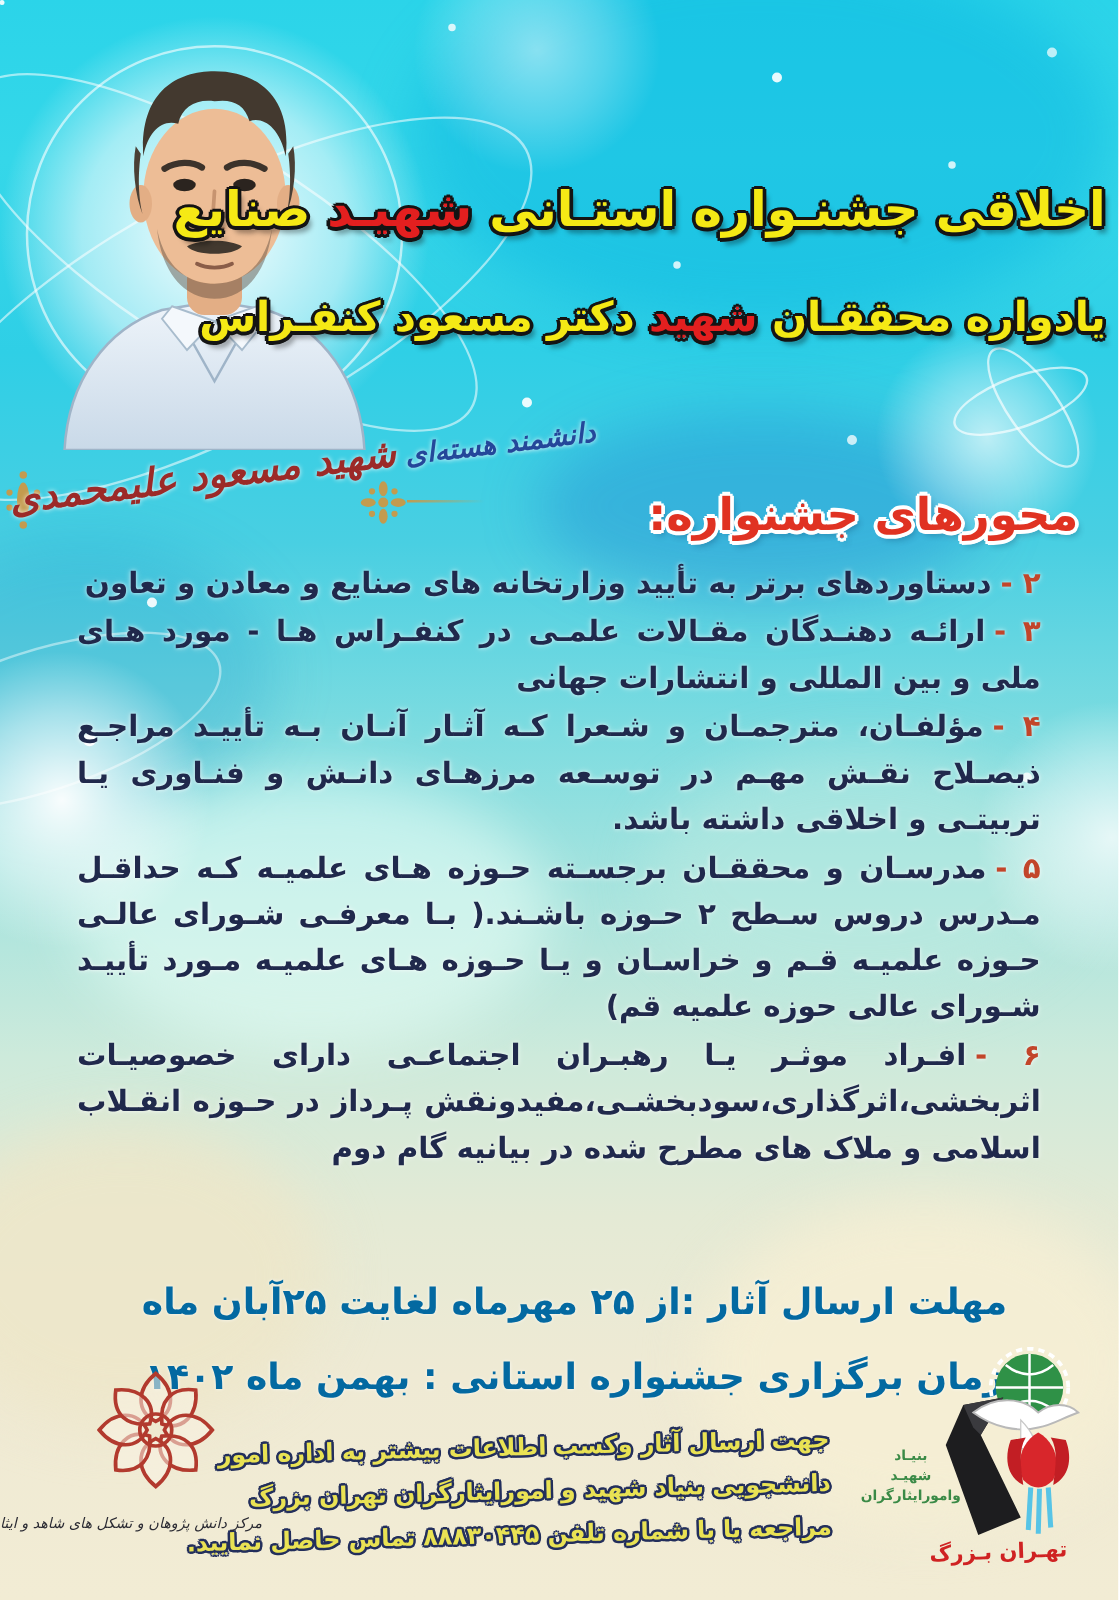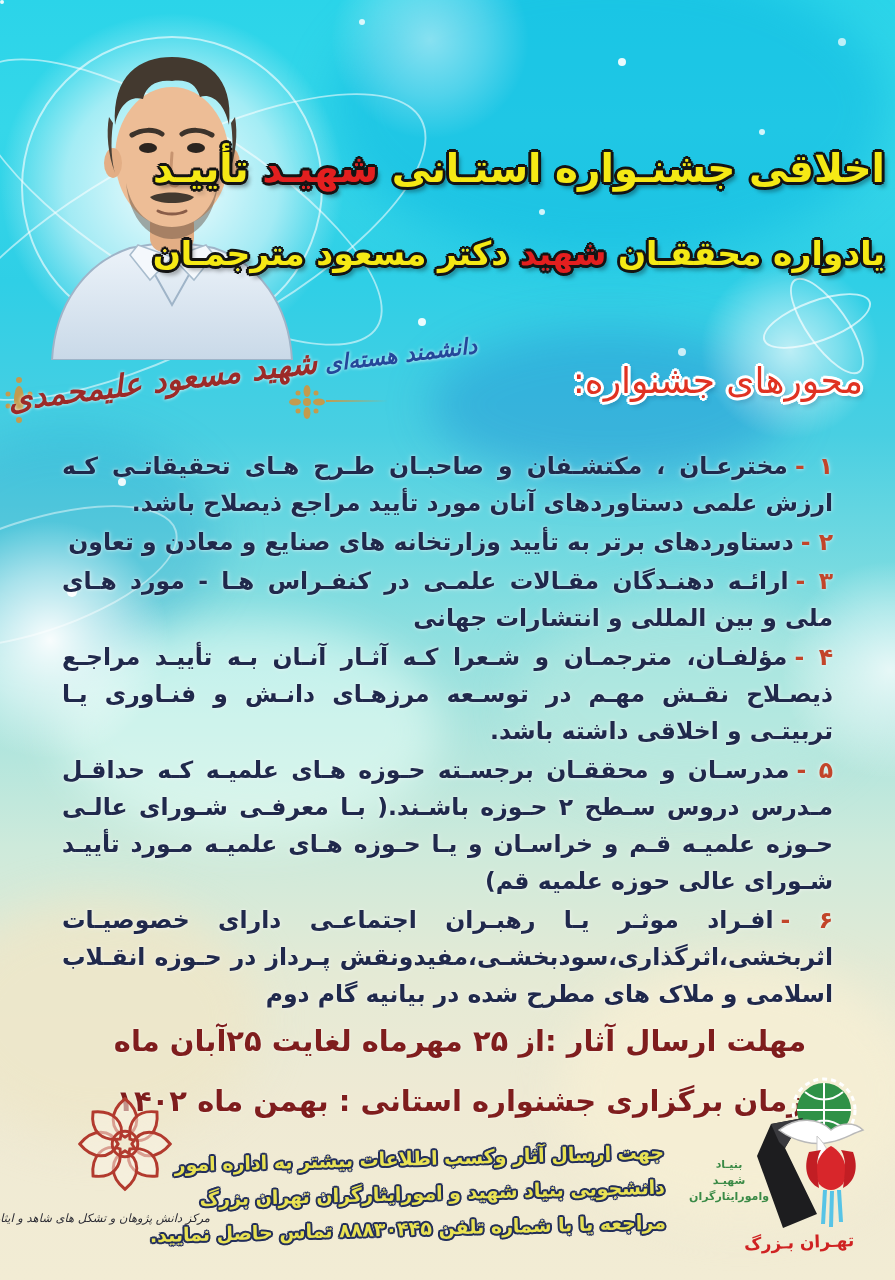--- a/index.html
+++ b/index.html
@@ -54,32 +54,32 @@
     4px 5px 4px rgba(0,0,0,.35);}
   
   .calli{position:absolute;left:18px;top:352px;width:460px;transform:rotate(-7deg);
     font-family:"DejaVu Serif", serif;font-style:italic;font-weight:bold;
     text-align:left;direction:rtl;z-index:4;white-space:nowrap;}
   .calli .c-blue{color:#24479a;font-size:22px;text-shadow:0 0 4px rgba(255,255,255,.9);}
   .calli .c-red{color:#9c2a28;font-size:31px;text-shadow:0 0 4px rgba(255,255,255,.9);}
   .ornament{position:absolute;z-index:3;color:#c39b4e;}
   .orn-line{position:absolute;height:2px;background:linear-gradient(90deg,#c39b4e,rgba(195,155,78,0));}
   
-  .section-heading{position:absolute;top:360px;right:32px;font-size:36px;font-weight:normal;color:#e03222;
+  .section-heading{position:absolute;top:392px;right:32px;font-size:36px;font-weight:bold;color:#e03222;
     text-shadow:-2px -2px 0 #fff,2px -2px 0 #fff,-2px 2px 0 #fff,2px 2px 0 #fff,-3px 0 0 #fff,3px 0 0 #fff,0 3px 0 #fff,0 -3px 0 #fff, 3px 4px 5px rgba(0,40,80,.3);
     z-index:5;}
   
   .items{position:absolute;top:448px;right:62px;left:62px;z-index:5;}
   .item{font-size:23.5px;line-height:37px;font-weight:bold;color:#20294c;
     text-align:justify;text-shadow:0 0 3px rgba(255,255,255,.65), 0 0 6px rgba(255,255,255,.4);
     margin-bottom:2px;}
   .item-num{color:#c2452a;margin-left:7px;white-space:nowrap;}
   
   .deadlines{position:absolute;top:1022px;right:70px;left:95px;text-align:center;z-index:5;}
-  .deadline{font-size:29px;line-height:38px;font-weight:bold;color:#7f1d1d;white-space:nowrap;
+  .deadline{font-size:29px;line-height:38px;font-weight:bold;color:#0369a1;white-space:nowrap;
     text-shadow:0 0 3px rgba(255,255,255,.8);}
   .deadline+.deadline{margin-top:22px;}
   
   .contact{position:absolute;top:1140px;left:255px;width:410px;text-align:center;z-index:5;transform:rotate(-1.5deg);}
   .contact-line{font-size:19px;line-height:35px;font-weight:bold;color:#e9e254;white-space:nowrap;
     text-shadow:-1.5px -1.5px 0 #232f5c,1.5px -1.5px 0 #232f5c,-1.5px 1.5px 0 #232f5c,1.5px 1.5px 0 #232f5c,-2px 0 0 #232f5c,2px 0 0 #232f5c,0 2px 0 #232f5c,0 -2px 0 #232f5c;}
   
   .logo-left{position:absolute;left:40px;top:1085px;width:170px;text-align:center;z-index:5;}
   .logo-left-caption{margin-top:4px;font-family:"DejaVu Serif", serif;font-style:italic;
     font-size:11.5px;color:#2b2b33;white-space:nowrap;}
@@ -155,22 +155,22 @@
 
       <path d="M172 148 L170 178 C172 182 176 182 179 178" stroke="#c79470" stroke-width="3" fill="none" stroke-linecap="round"></path>
 
       <path d="M150 192 C160 186 184 186 194 192 C188 200 156 200 150 192 Z" fill="#43392f"></path>
 
       <path d="M158 206 C166 210 178 210 186 206" stroke="#8a5d48" stroke-width="3" fill="none" stroke-linecap="round"></path>
     </svg>
   </div>
 
   <div class="title-block">
-    <div class="title-line t1 outline-black"><span class="yellow">اخلاقی جشنـواره استـانی </span><span class="red">شهیـد</span><span class="yellow"> تأییـد</span></div>
-    <div class="title-line t2 outline-black"><span class="yellow">یادواره محققـان </span><span class="red">شهید</span><span class="yellow"> دکتر مسعود مترجمـان</span></div>
+    <div class="title-line t1 outline-black"><span class="yellow">اخلاقی جشنـواره استـانی </span><span class="red">شهیـد</span><span class="yellow"> صنایع</span></div>
+    <div class="title-line t2 outline-black"><span class="yellow">یادواره محققـان </span><span class="red">شهید</span><span class="yellow"> دکتر مسعود کنفـراس</span></div>
   </div>
 
   <div class="calli">
     <span class="c-blue">دانشمند هسته‌ای </span><span class="c-red">شهید مسعود علیمحمدی</span>
   </div>
 
   <svg class="ornament" style="left:286px;top:382px;" width="42" height="40" viewBox="0 0 42 40">
     <g fill="#c39b4e">
         <circle cx="21" cy="20" r="4"></circle>
         <ellipse cx="21" cy="9" rx="3.5" ry="6"></ellipse>
@@ -192,21 +192,20 @@
         <circle cx="6" cy="22" r="2.5"></circle>
         <circle cx="28" cy="22" r="2.5"></circle>
         <circle cx="6" cy="34" r="2.5"></circle>
         <circle cx="28" cy="34" r="2.5"></circle>
       </g>
   </svg>
 
   <div class="section-heading">محورهای جشنواره:</div>
 
   <div class="items">
-    <div class="item"><span class="item-num">۱ -</span><span>مخترعـان ، مکتشـفان و صاحبـان طـرح هـای تحقیقاتـی کـه ارزش علمی دستاوردهای آنان مورد تأیید مراجع ذیصلاح باشد.</span></div>
     <div class="item"><span class="item-num">۲ -</span><span>دستاوردهای برتر به تأیید وزارتخانه های صنایع و معادن و تعاون</span></div>
     <div class="item"><span class="item-num">۳ -</span><span>ارائـه دهنـدگان مقـالات علمـی در کنفـراس هـا - مورد هـای ملی و بین المللی و انتشارات جهانی</span></div>
     <div class="item"><span class="item-num">۴ -</span><span>مؤلفـان، مترجمـان و شـعرا کـه آثـار آنـان بـه تأییـد مراجـع ذیصـلاح نقـش مهـم در توسـعه مرزهـای دانـش و فنـاوری یـا تربیتـی و اخلاقی داشته باشد.</span></div>
     <div class="item"><span class="item-num">۵ -</span><span>مدرسـان و محققـان برجسـته حـوزه هـای علمیـه کـه حداقـل مـدرس دروس سـطح ۲ حـوزه باشـند.( بـا معرفـی شـورای عالـی حـوزه علمیـه قـم و خراسـان و یـا حـوزه هـای علمیـه مـورد تأییـد شـورای عالی حوزه علمیه قم)</span></div>
     <div class="item"><span class="item-num">۶ -</span><span>افـراد موثـر یـا رهبـران اجتماعـی دارای خصوصیـات اثربخشی،اثرگذاری،سودبخشـی،مفیدونقش پـرداز در حـوزه انقـلاب اسلامی و ملاک های مطرح شده در بیانیه گام دوم</span></div>
   </div>
 
   <div class="deadlines">
     <div class="deadline">مهلت ارسال آثار :از ۲۵ مهرماه لغایت ۲۵آبان ماه</div>
     <div class="deadline">زمان برگزاری جشنواره استانی : بهمن ماه ۱۴۰۲</div>

